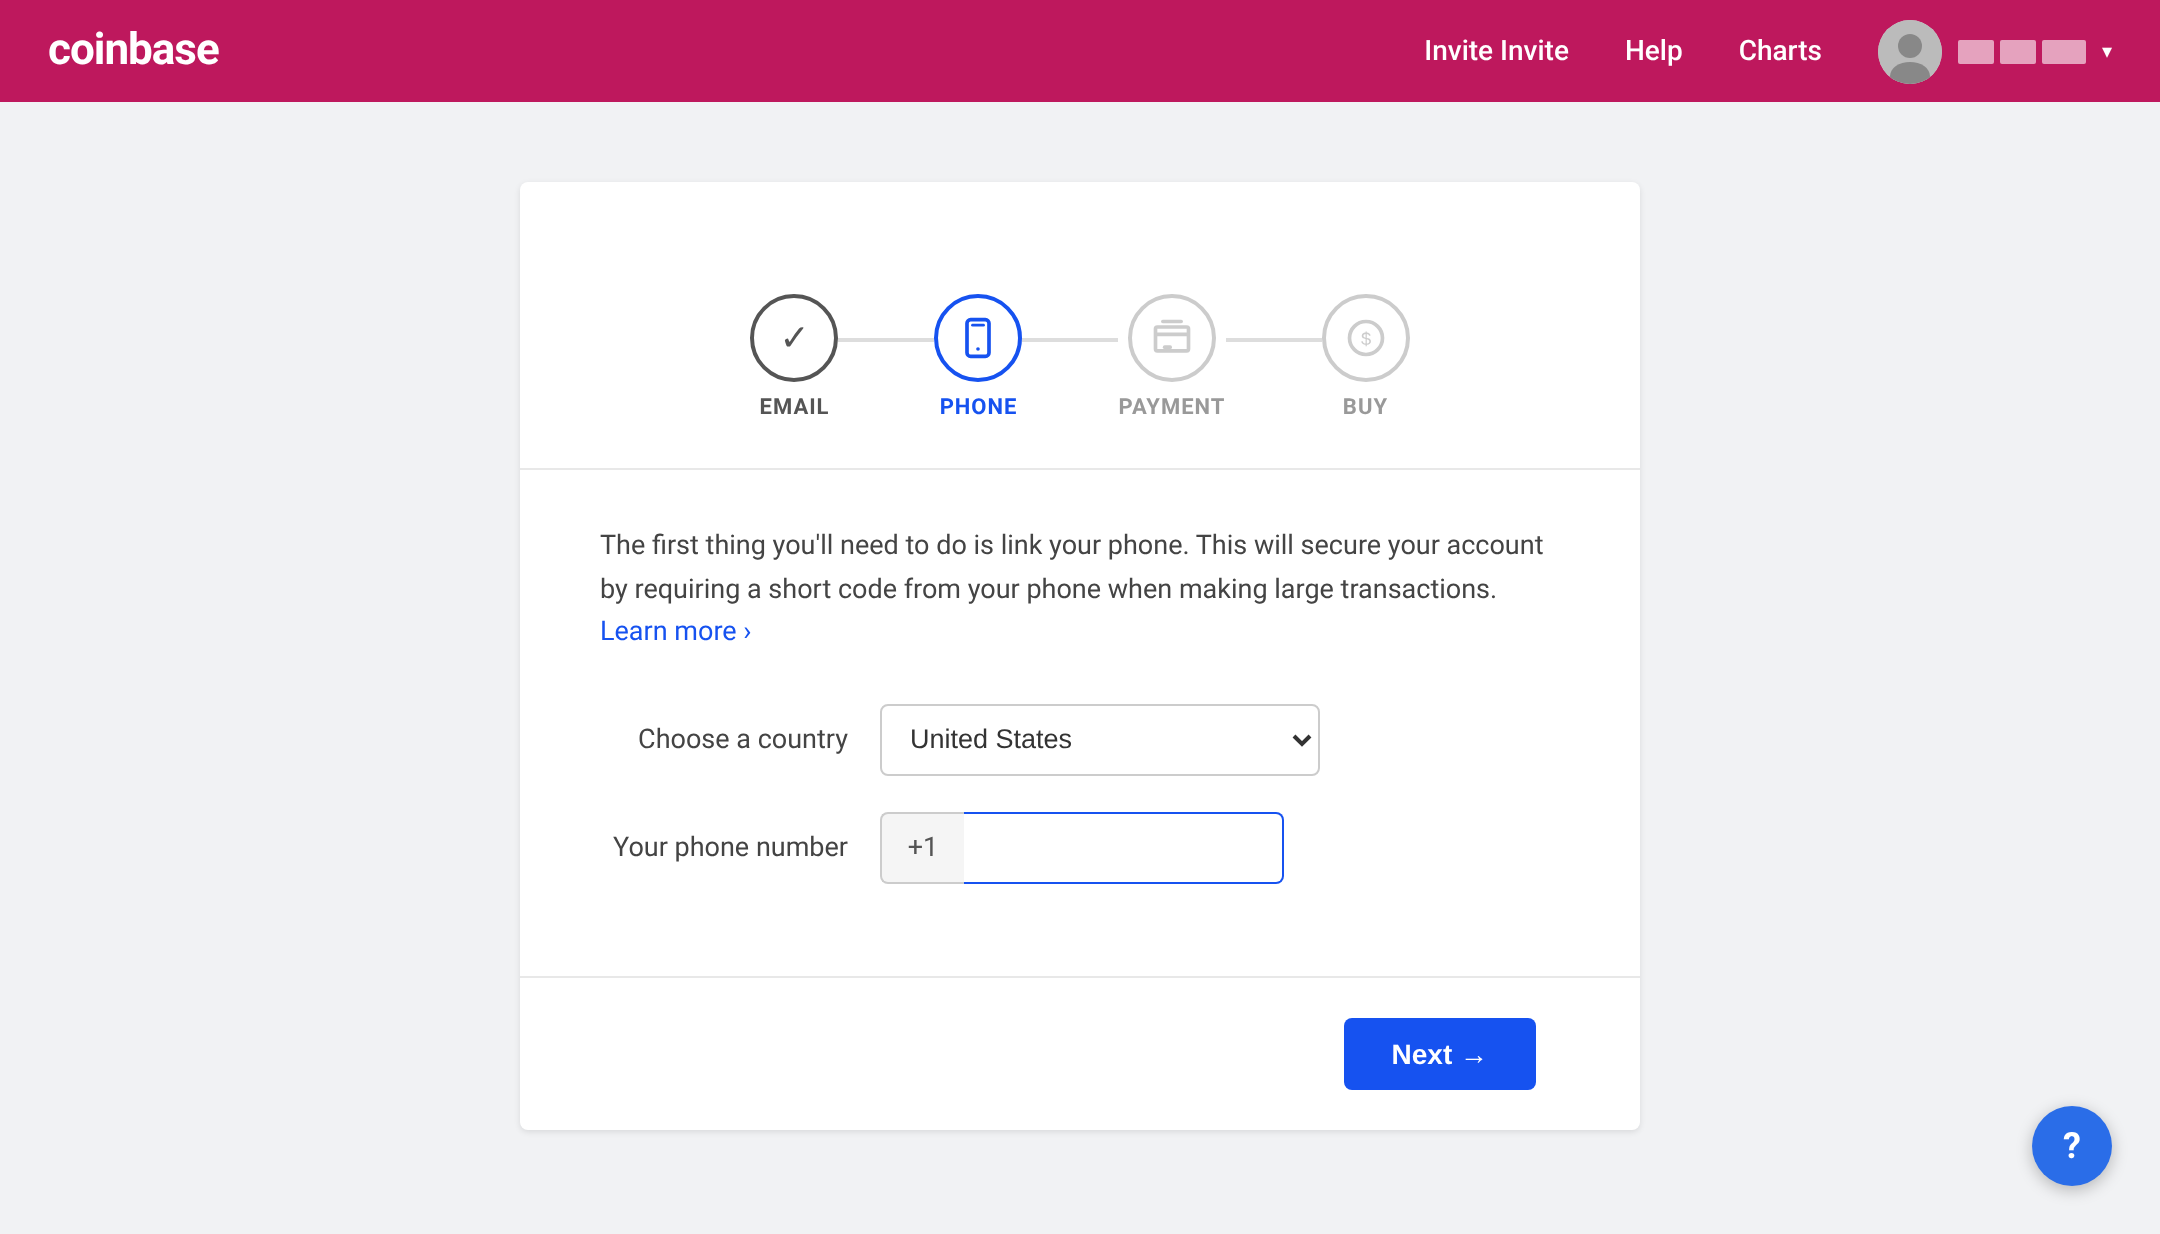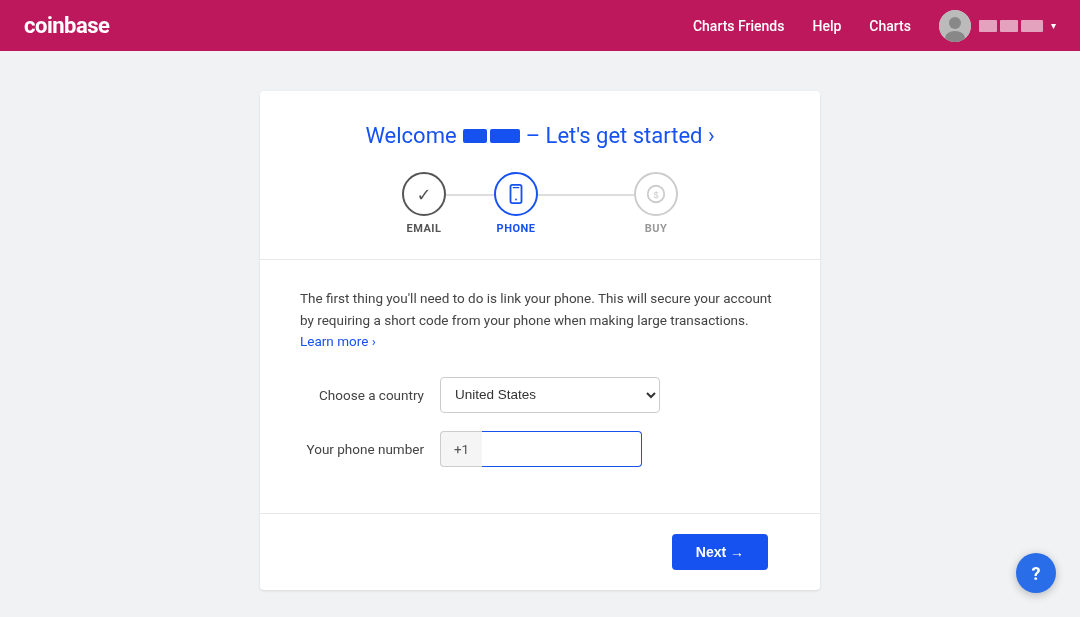--- a/index.html
+++ b/index.html
@@ -280,21 +280,21 @@
       font-weight: 700;
       box-shadow: 0 2px 8px rgba(0,0,0,0.25);
     }
   </style>
 </head>
 <body>
 
 <nav class="navbar">
   <span class="navbar-brand">coinbase</span>
   <div class="navbar-right">
-    <a class="nav-link">Charts Friends</a>
+    <a class="nav-link">Invite Invite</a>
     <a class="nav-link">Help</a>
     <a class="nav-link">Charts</a>
     <div class="nav-user-area">
       <div class="nav-avatar">
         <svg viewBox="0 0 32 32" xmlns="http://www.w3.org/2000/svg">
           <circle cx="16" cy="16" r="16" fill="#bbb"></circle>
           <circle cx="16" cy="13" r="6" fill="#888"></circle>
           <ellipse cx="16" cy="28" rx="10" ry="7" fill="#888"></ellipse>
         </svg>
       </div>
@@ -306,28 +306,20 @@
       <span class="nav-caret">▾</span>
     </div>
   </div>
 </nav>
 
 <div class="main-content">
 
   <div class="card">
 
     <div class="card-header">
-      <div class="welcome-title">
-        <span>Welcome</span>
-        <div class="username-blocks">
-          <div class="u-block u-block-sm"></div>
-          <div class="u-block u-block-md"></div>
-        </div>
-        <span>– Let's get started ›</span>
-      </div>
 
       <div class="steps">
 
         <div class="step">
           <div class="step-circle completed">✓</div>
           <div class="step-label completed">EMAIL</div>
         </div>
         <div class="step-line"></div>
 
         <div class="step">
@@ -335,20 +327,31 @@
             <svg width="22" height="22" viewBox="0 0 24 24" fill="none" xmlns="http://www.w3.org/2000/svg">
               <rect x="6" y="2" width="12" height="20" rx="2" stroke="#1652f0" stroke-width="2"></rect>
               <circle cx="12" cy="18" r="1" fill="#1652f0"></circle>
               <line x1="9" y1="5" x2="15" y2="5" stroke="#1652f0" stroke-width="1.5" stroke-linecap="round"></line>
             </svg>
           </div>
           <div class="step-label active">PHONE</div>
         </div>
         <div class="step-line"></div>
 
+        <div class="step">
+          <div class="step-circle">
+            <svg width="22" height="22" viewBox="0 0 24 24" fill="none" xmlns="http://www.w3.org/2000/svg">
+              <rect x="3" y="6" width="18" height="13" rx="1" stroke="#ccc" stroke-width="2"></rect>
+              <line x1="3" y1="10" x2="21" y2="10" stroke="#ccc" stroke-width="2"></line>
+              <path d="M8 17h3" stroke="#ccc" stroke-width="2" stroke-linecap="round"></path>
+              <path d="M7 3 L17 3" stroke="#ccc" stroke-width="2" stroke-linecap="round"></path>
+            </svg>
+          </div>
+          <div class="step-label">PAYMENT</div>
+        </div>
         <div class="step-line"></div>
 
         <div class="step">
           <div class="step-circle">
             <svg width="22" height="22" viewBox="0 0 24 24" fill="none" xmlns="http://www.w3.org/2000/svg">
               <circle cx="12" cy="12" r="9" stroke="#ccc" stroke-width="2"></circle>
               <text x="12" y="16" text-anchor="middle" font-size="10" fill="#ccc" font-family="sans-serif">$</text>
             </svg>
           </div>
           <div class="step-label">BUY</div>

